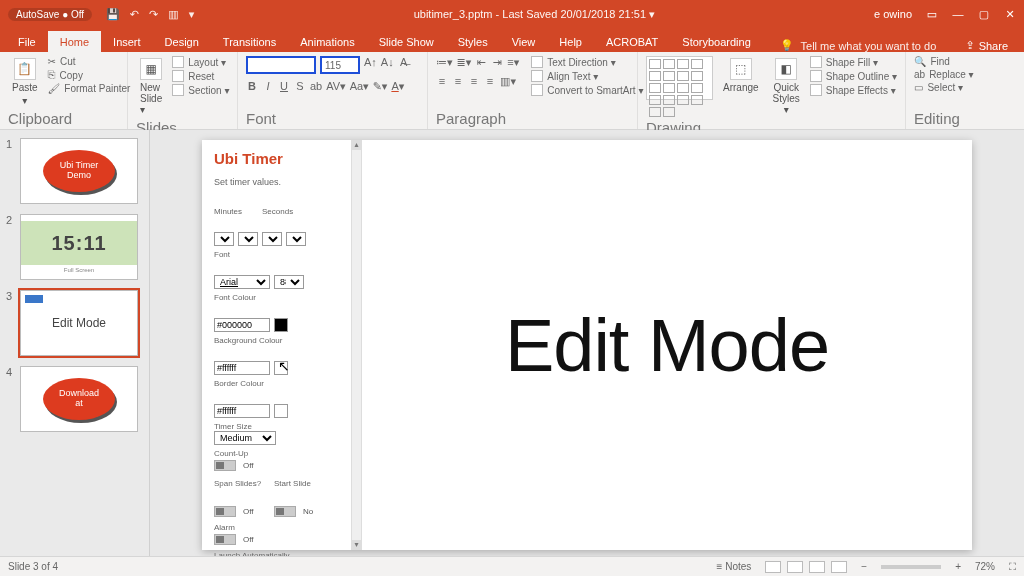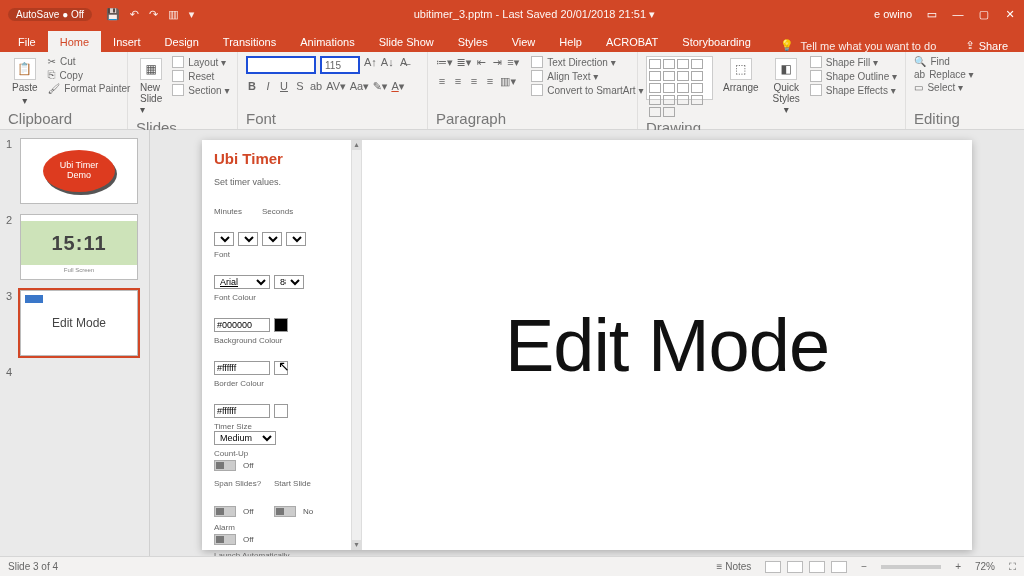--- a/index.html
+++ b/index.html
@@ -323,20 +323,24 @@
     </div>
     <div class="thumb-row">
       <div class="thumb-num">3</div>
       <div class="thumb selected" style="flex-direction:column;gap:4px">
         <div style="position:absolute;left:4px;top:4px;background:#3a77c9;width:18px;height:8px"></div>
         <span style="font-size:12px">Edit Mode</span>
       </div>
     </div>
     <div class="thumb-row">
       <div class="thumb-num">4</div>
+      <div class="thumb">
+        <div class="red-oval" style="white-space:pre-line">Download
+at</div>
+      </div>
     </div>
   </div>
 
   <div class="canvas-wrap">
     <div class="slide">
 
       <div class="pane">
         <h3>Ubi Timer</h3>
         <div class="sect">Set timer values.</div>
         <div class="row2">

